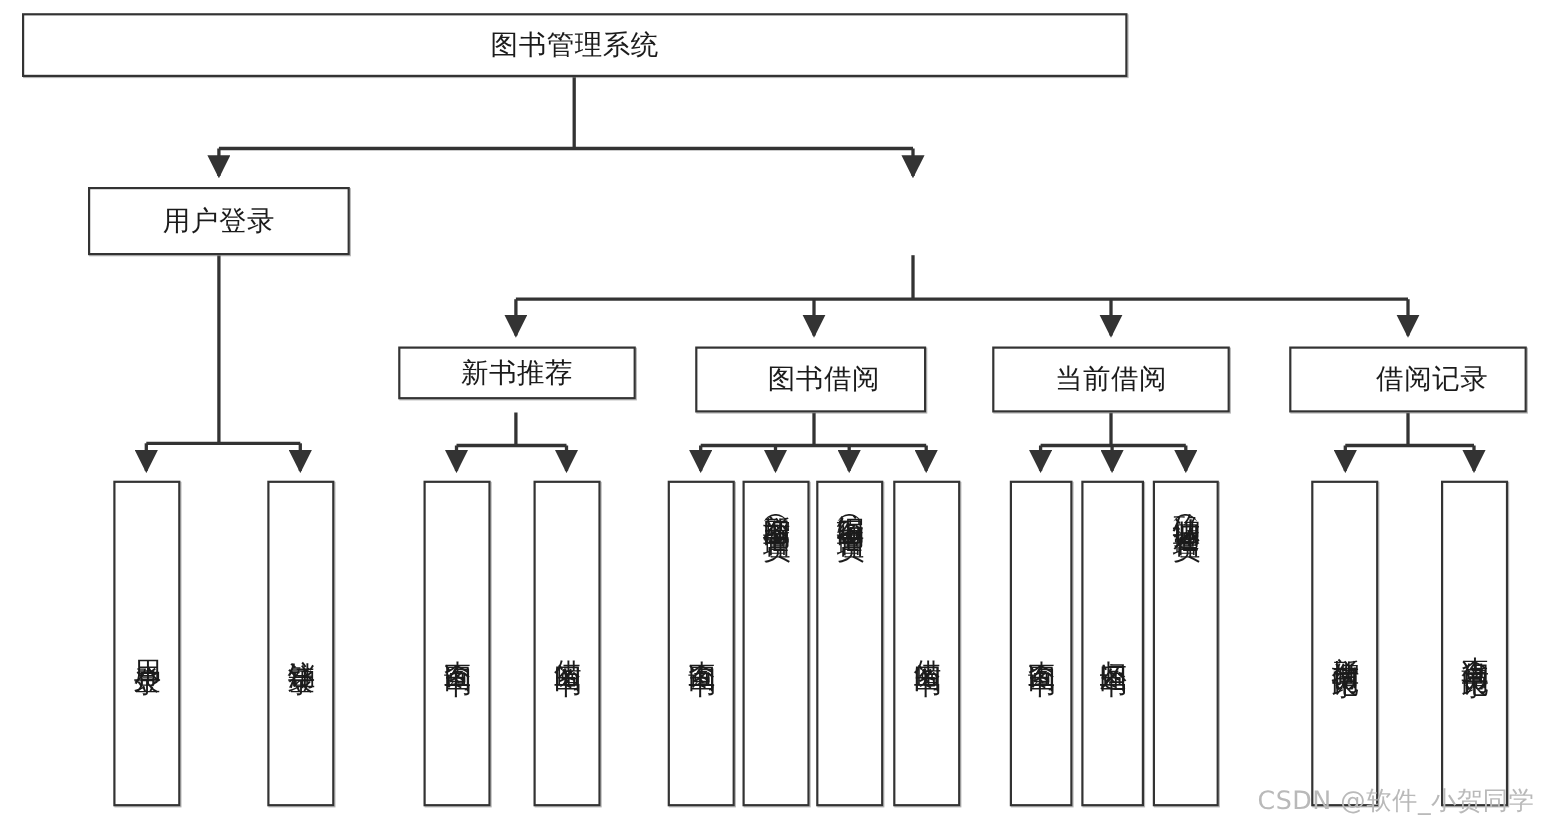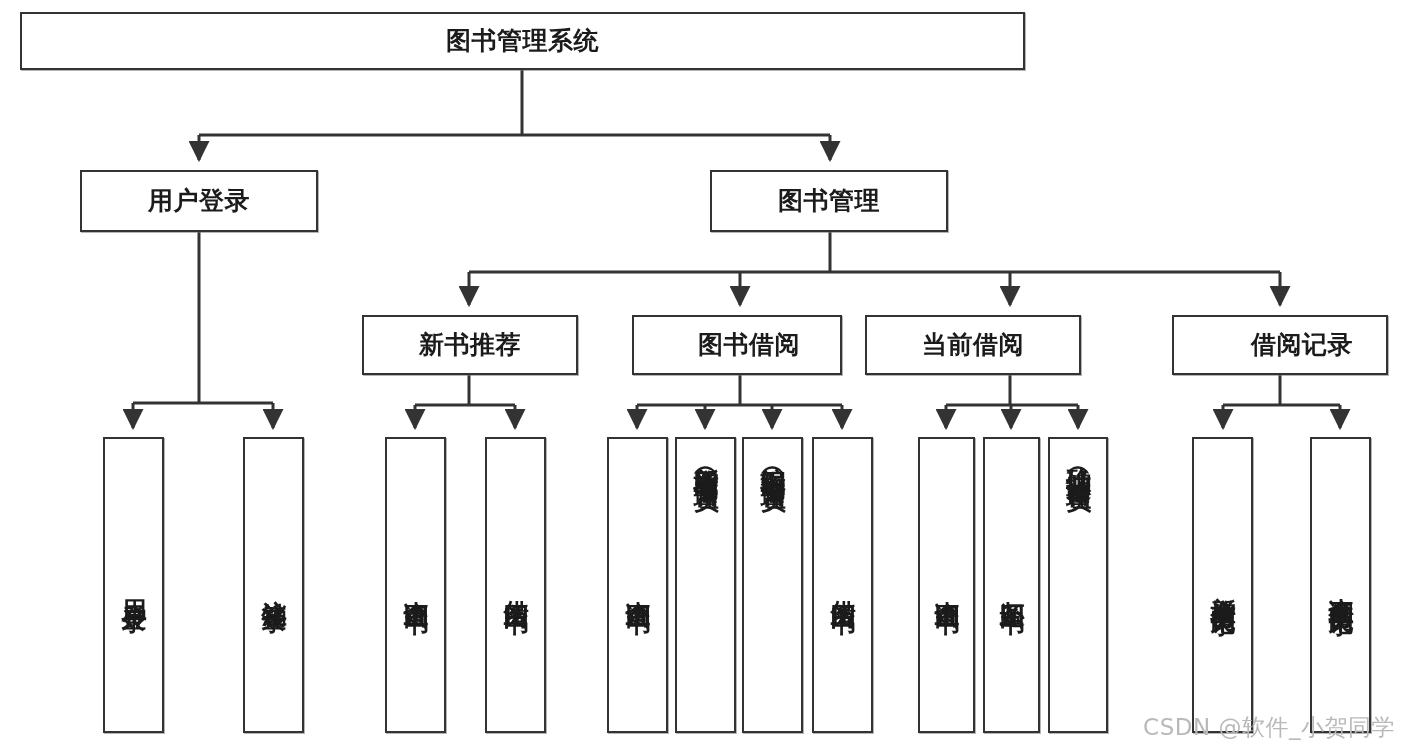--- a/index.html
+++ b/index.html
@@ -30,21 +30,20 @@
     position: absolute;
     box-sizing: border-box;
     background: #ffffff;
     border: 2px solid #333333;
     box-shadow: 1px 1px 0 rgba(120,120,120,0.55);
     display: flex;
     align-items: center;
     justify-content: center;
     color: #1b1b1b;
     z-index: 2;
-    font-weight: bold;
   }
   .node-label {
     display: block;
     text-align: center;
     line-height: 1.22;
     letter-spacing: 0.5px;
   }
   
   .node.horiz .node-label {
     font-size: 25px;
@@ -138,31 +137,28 @@
     </g>
   </svg>
 
   <div class="node root horiz" style="left:20px; top:12px; width:1005px; height:58px;">
     <span class="node-label">图书管理系统</span>
   </div>
 
   <div class="node horiz" style="left:80px; top:170px; width:238px; height:62px;">
     <span class="node-label">用户登录</span>
   </div>
-  <div class="node horiz" style="left:710px; top:170px; width:238px; height:62px;">
-    <span class="node-label">图书管理</span>
-  </div>
-
-  <div class="node horiz" style="left:362px; top:315px; width:216px; height:60px;">
+
+  <div class="node horiz" style="left:362px; top:315px; width:216px; height:48px;">
     <span class="node-label">新书推荐</span>
   </div>
   <div class="node horiz" style="left:632px; top:315px; width:210px; height:60px;padding-left:24px;">
     <span class="node-label">图书借阅</span>
   </div>
-  <div class="node horiz" style="left:865px; top:315px; width:216px; height:60px;">
+  <div class="node horiz" style="left:902px; top:315px; width:216px; height:60px;">
     <span class="node-label">当前借阅</span>
   </div>
   <div class="node horiz" style="left:1172px; top:315px; width:216px; height:60px;padding-left:44px;">
     <span class="node-label">借阅记录</span>
   </div>
 
   <div class="node vert center-text" style="left:103px; top:437px; width:61px; height:296px;">
     <span class="node-label">用户登录</span>
   </div>
   <div class="node vert center-text" style="left:243px; top:437px; width:61px; height:296px;">

